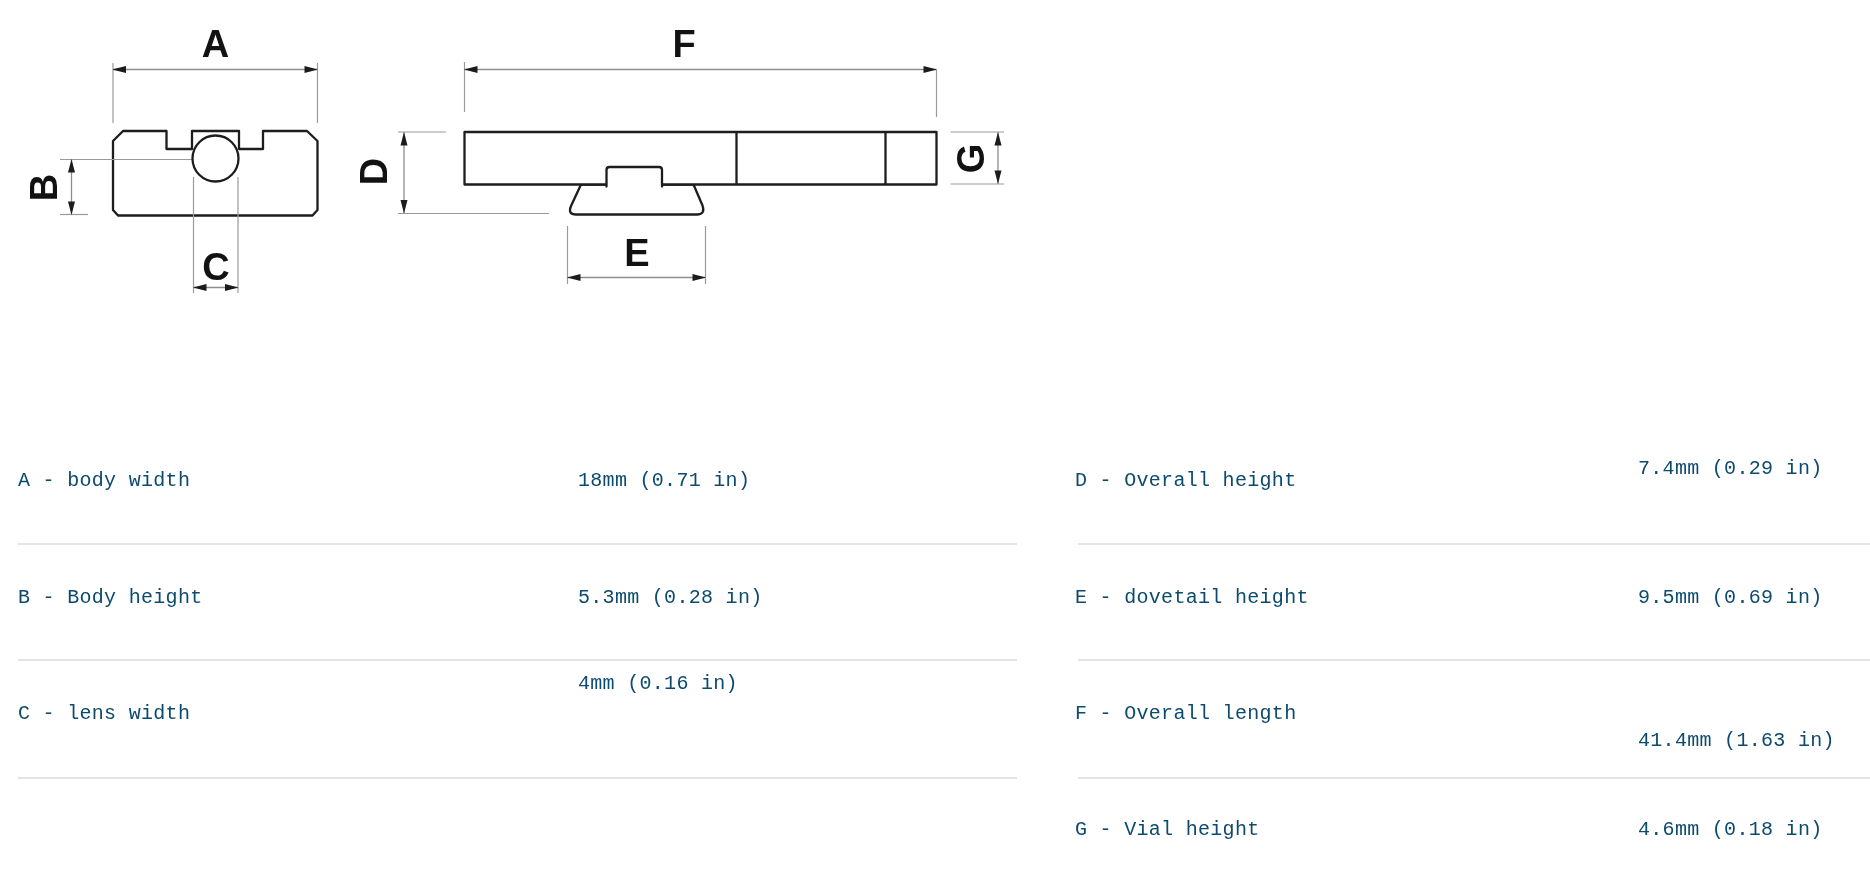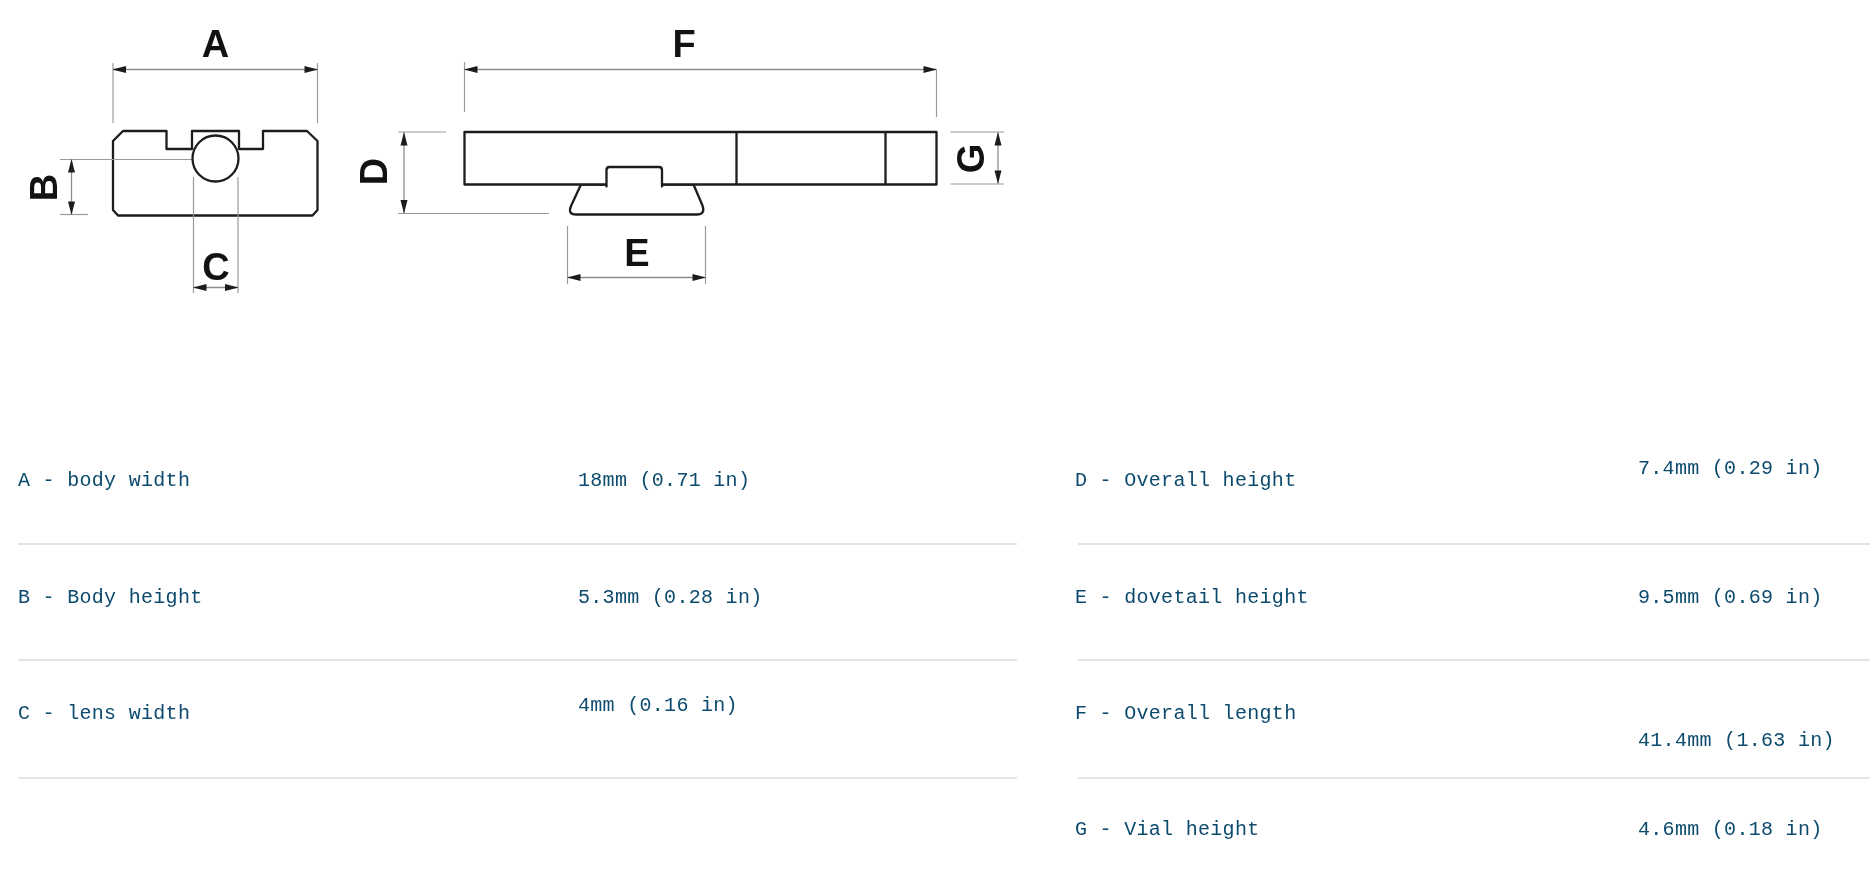--- a/index.html
+++ b/index.html
@@ -137,21 +137,21 @@
   <div>
     <div class="spec-label" style="left:18px;  top:469px">A - body width</div>
     <div class="spec-value" style="left:578px; top:469px">18mm (0.71 in)</div>
     <div class="hr" style="left:18px; top:543px; width:999px"></div>
 
     <div class="spec-label" style="left:18px;  top:586px">B - Body height</div>
     <div class="spec-value" style="left:578px; top:586px">5.3mm (0.28 in)</div>
     <div class="hr" style="left:18px; top:659px; width:999px"></div>
 
     <div class="spec-label" style="left:18px;  top:702px">C - lens width</div>
-    <div class="spec-value" style="left:578px; top:694px">4mm (0.16 in)</div>
+    <div class="spec-value" style="left:578px; top:672px">4mm (0.16 in)</div>
     <div class="hr" style="left:18px; top:777px; width:999px"></div>
   </div>
 
   <div>
     <div class="spec-label" style="left:1075px; top:469px">D - Overall height</div>
     <div class="spec-value" style="left:1638px; top:457px">7.4mm (0.29 in)</div>
     <div class="hr" style="left:1078px; top:543px; width:792px"></div>
 
     <div class="spec-label" style="left:1075px; top:586px">E - dovetail height</div>
     <div class="spec-value" style="left:1638px; top:586px">9.5mm (0.69 in)</div>

